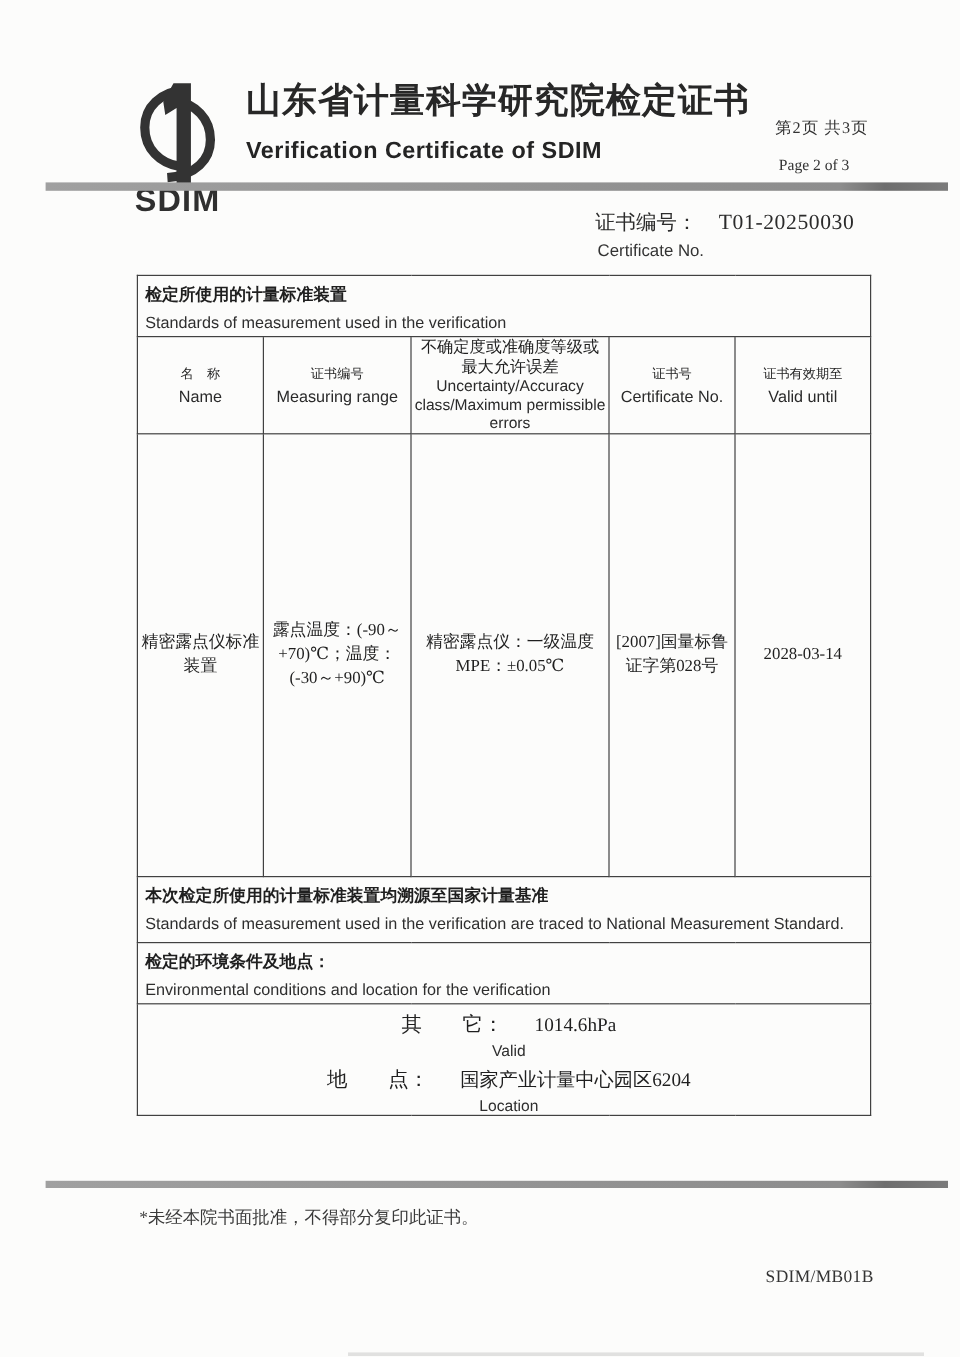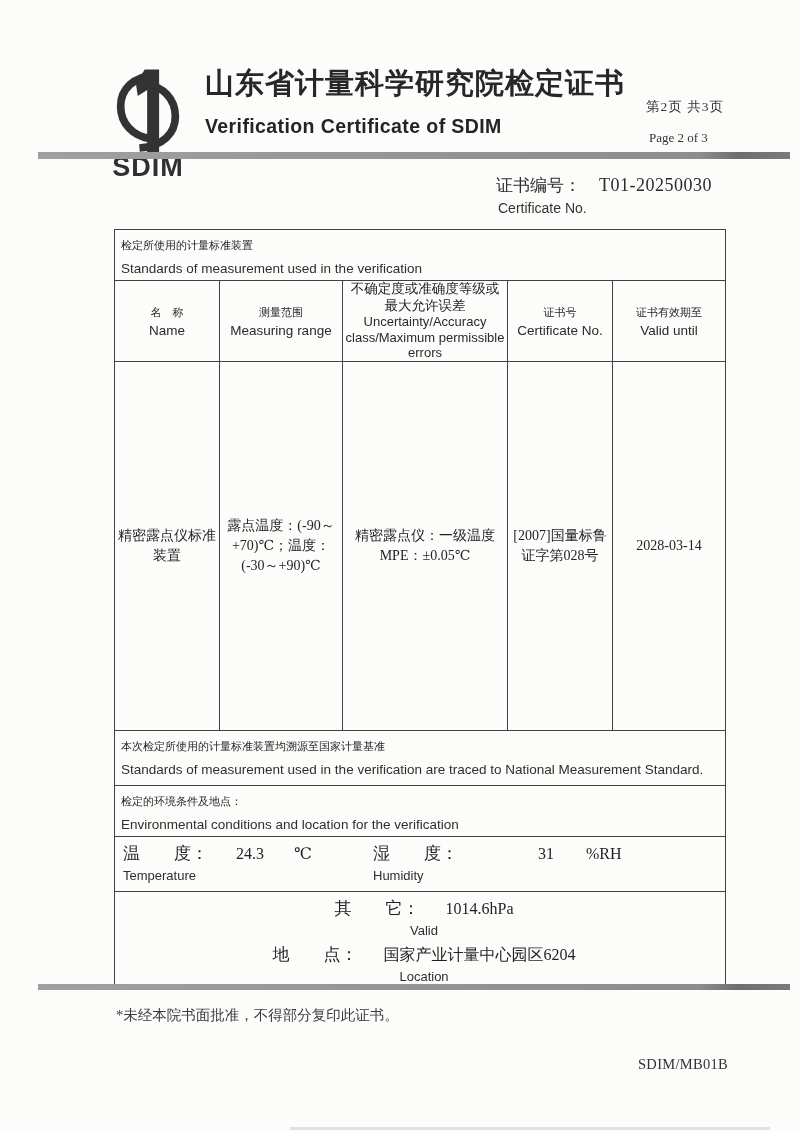--- a/index.html
+++ b/index.html
@@ -29,21 +29,21 @@
 
   
   .cert-block{left:496px;top:174px;}
   .cert-line1{font-family:"Liberation Serif","DejaVu Serif",serif;font-size:17px;color:#2b2b2b;}
   .cert-value{font-size:18px;margin-left:18px;letter-spacing:.5px;}
   .cert-line2{font-size:14px;color:#333;margin-top:3px;margin-left:2px;}
 
   
   table.main{position:absolute;left:114px;top:229px;width:611px;border-collapse:collapse;table-layout:fixed;}
   table.main td{border:1.5px solid #414141;box-sizing:border-box;overflow:hidden;padding:0;vertical-align:middle;}
-  .sec-cn{font-size:11px;font-weight:400;color:#1f1f1f;line-height:23px;padding:4px 0 0 6px;}
+  .sec-cn{font-size:14px;font-weight:700;color:#1f1f1f;line-height:23px;padding:4px 0 0 6px;}
   .sec-en{font-size:13.5px;color:#2e2e2e;line-height:19px;padding:2px 0 0 6px;}
   td.hdr{text-align:center;}
   .h-cn{font-size:11px;color:#1f1f1f;line-height:19px;}
   .h-en{font-size:13.5px;color:#2a2a2a;line-height:17px;}
   .h-cn3{font-size:13.5px;color:#1f1f1f;line-height:16.5px;}
   .h-en3{font-size:13px;color:#2a2a2a;line-height:15.5px;padding:0 2px;}
   td.data{vertical-align:top;text-align:center;font-family:"Liberation Serif","DejaVu Serif",serif;
           font-size:14px;line-height:20px;color:#1f1f1f;padding-top:4px;}
   .env-cell{position:relative;}
   .env-left{position:absolute;left:8px;top:5px;}
@@ -109,21 +109,21 @@
       <div class="sec-en">Standards of measurement used in the verification</div>
     </td>
   </tr>
 
   <tr style="height:77px">
     <td class="hdr">
       <div class="h-cn">名　称</div>
       <div class="h-en">Name</div>
     </td>
     <td class="hdr">
-      <div class="h-cn">测量范围</div>
+      <div class="h-cn">证书编号</div>
       <div class="h-en">Measuring range</div>
     </td>
     <td class="hdr">
       <div class="h-cn3">不确定度或准确度等级或</div>
       <div class="h-cn3">最大允许误差</div>
       <div class="h-en3">Uncertainty/Accuracy class/Maximum permissible errors</div>
     </td>
     <td class="hdr">
       <div class="h-cn">证书号</div>
       <div class="h-en">Certificate No.</div>
@@ -164,36 +164,20 @@
     </td>
   </tr>
 
   <tr style="height:51px">
     <td colspan="5" style="vertical-align:top">
       <div class="sec-cn">检定的环境条件及地点：</div>
       <div class="sec-en">Environmental conditions and location for the verification</div>
     </td>
   </tr>
 
-  <tr style="height:55px">
-    <td colspan="5" class="env-cell">
-      <div class="env-left">
-        <div>
-          <span class="env-cn">温　　度：</span><span class="env-val v-temp">24.3</span><span class="env-val u-temp">℃</span>
-        </div>
-        <div class="env-en">Temperature</div>
-      </div>
-      <div class="env-right">
-        <div>
-          <span class="env-cn">湿　　度：</span><span class="env-val v-hum">31</span><span class="env-val u-hum">%RH</span>
-        </div>
-        <div class="env-en">Humidity</div>
-      </div>
-    </td>
-  </tr>
 
   <tr style="height:80px">
     <td colspan="5" class="ol-cell">
       <div class="ol-group">
         <div>
           <span class="env-cn">其　　它：</span><span class="env-val v-oth">1014.6hPa</span>
         </div>
         <div class="env-en">Valid</div>
       </div>
       <div class="ol-group">

